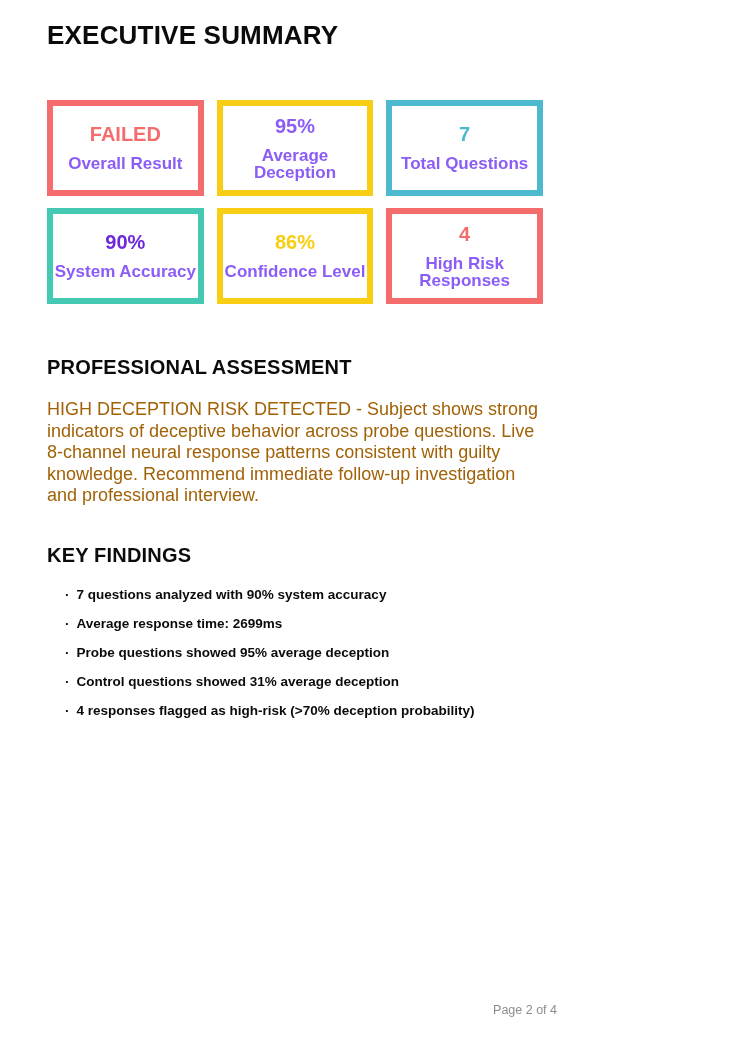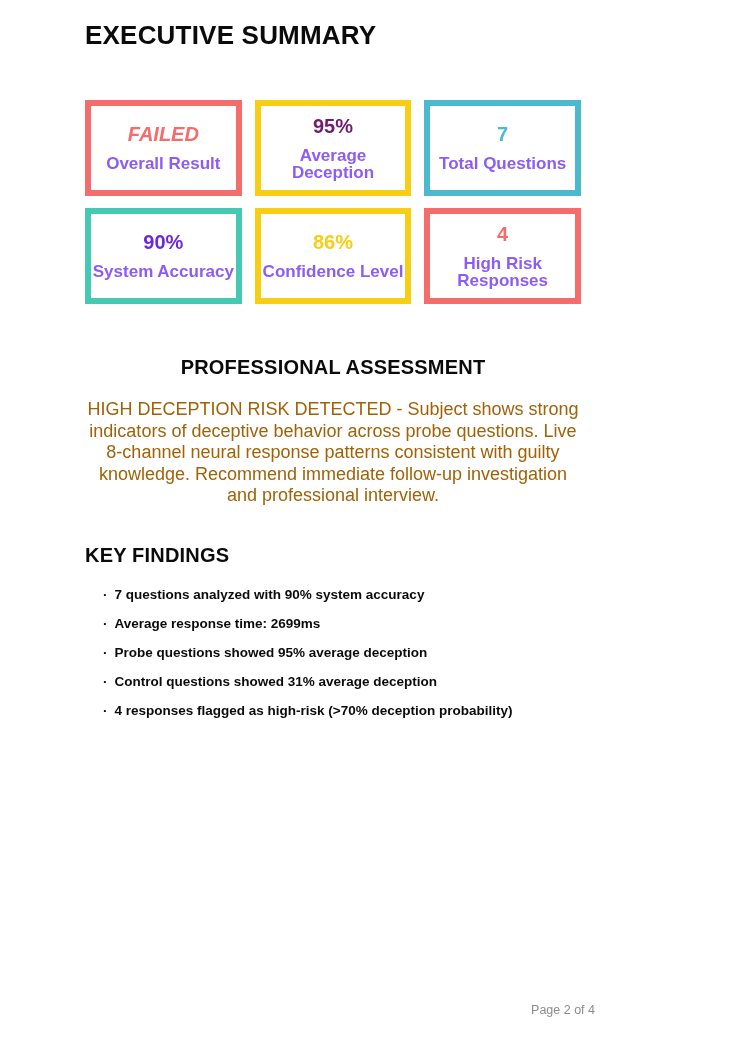--- a/index.html
+++ b/index.html
@@ -8,21 +8,20 @@
     background: #ffffff;
     font-family: "Liberation Sans", sans-serif;
     color: #111111;
     overflow: hidden;
   }
   .page {
     position: relative;
     width: 590px; height: 1044px;
     padding: 18px 47px 0 47px;
     background: #ffffff;
-    margin-left: 38px;
   }
   .doc-title {
     font-size: 26px;
     font-weight: bold;
     color: #0b0b0b;
     letter-spacing: 0.2px;
     margin-top: 2px;
   }
   .cards-grid {
     margin-top: 49px;
@@ -52,21 +51,21 @@
     font-weight: bold;
     color: #8b5cf6;
     line-height: 1;
   }
   .section-heading {
     font-size: 20px;
     font-weight: bold;
     color: #0b0b0b;
     letter-spacing: 0.2px;
   }
-  .assessment-section { margin-top: 52px; text-align: center; }
+  .assessment-section { margin-top: 52px; }
   .assessment-body {
     margin-top: 20px;
     font-size: 18px;
     line-height: 21.5px;
     color: #a16207;
     max-width: 650px;
   }
   .findings-section { margin-top: 37px; }
   .findings-list {
     margin-top: 21px;
@@ -96,25 +95,25 @@
 </style>
 </head>
 <body>
 
 <div class="page">
 
   <h1 class="doc-title">EXECUTIVE SUMMARY</h1>
 
   <div class="cards-grid">
     <div class="stat-card" style="border-color: rgb(245, 108, 108);">
-      <div class="stat-value" style="color: rgb(245, 108, 108); font-style: italic;">FAILED</div>
+      <div class="stat-value" style="color: rgb(245, 108, 108);">FAILED</div>
       <div class="stat-label">Overall Result</div>
     </div>
     <div class="stat-card" style="border-color: rgb(247, 206, 19);">
-      <div class="stat-value" style="color: #701a75;">95%</div>
+      <div class="stat-value" style="color: #8b5cf6;">95%</div>
       <div class="stat-label">Average Deception</div>
     </div>
     <div class="stat-card" style="border-color: rgb(76, 185, 207);">
       <div class="stat-value" style="color: rgb(76, 185, 207);">7</div>
       <div class="stat-label">Total Questions</div>
     </div>
     <div class="stat-card" style="border-color: rgb(69, 201, 178);">
       <div class="stat-value" style="color: #6d28d9;">90%</div>
       <div class="stat-label">System Accuracy</div>
     </div>

